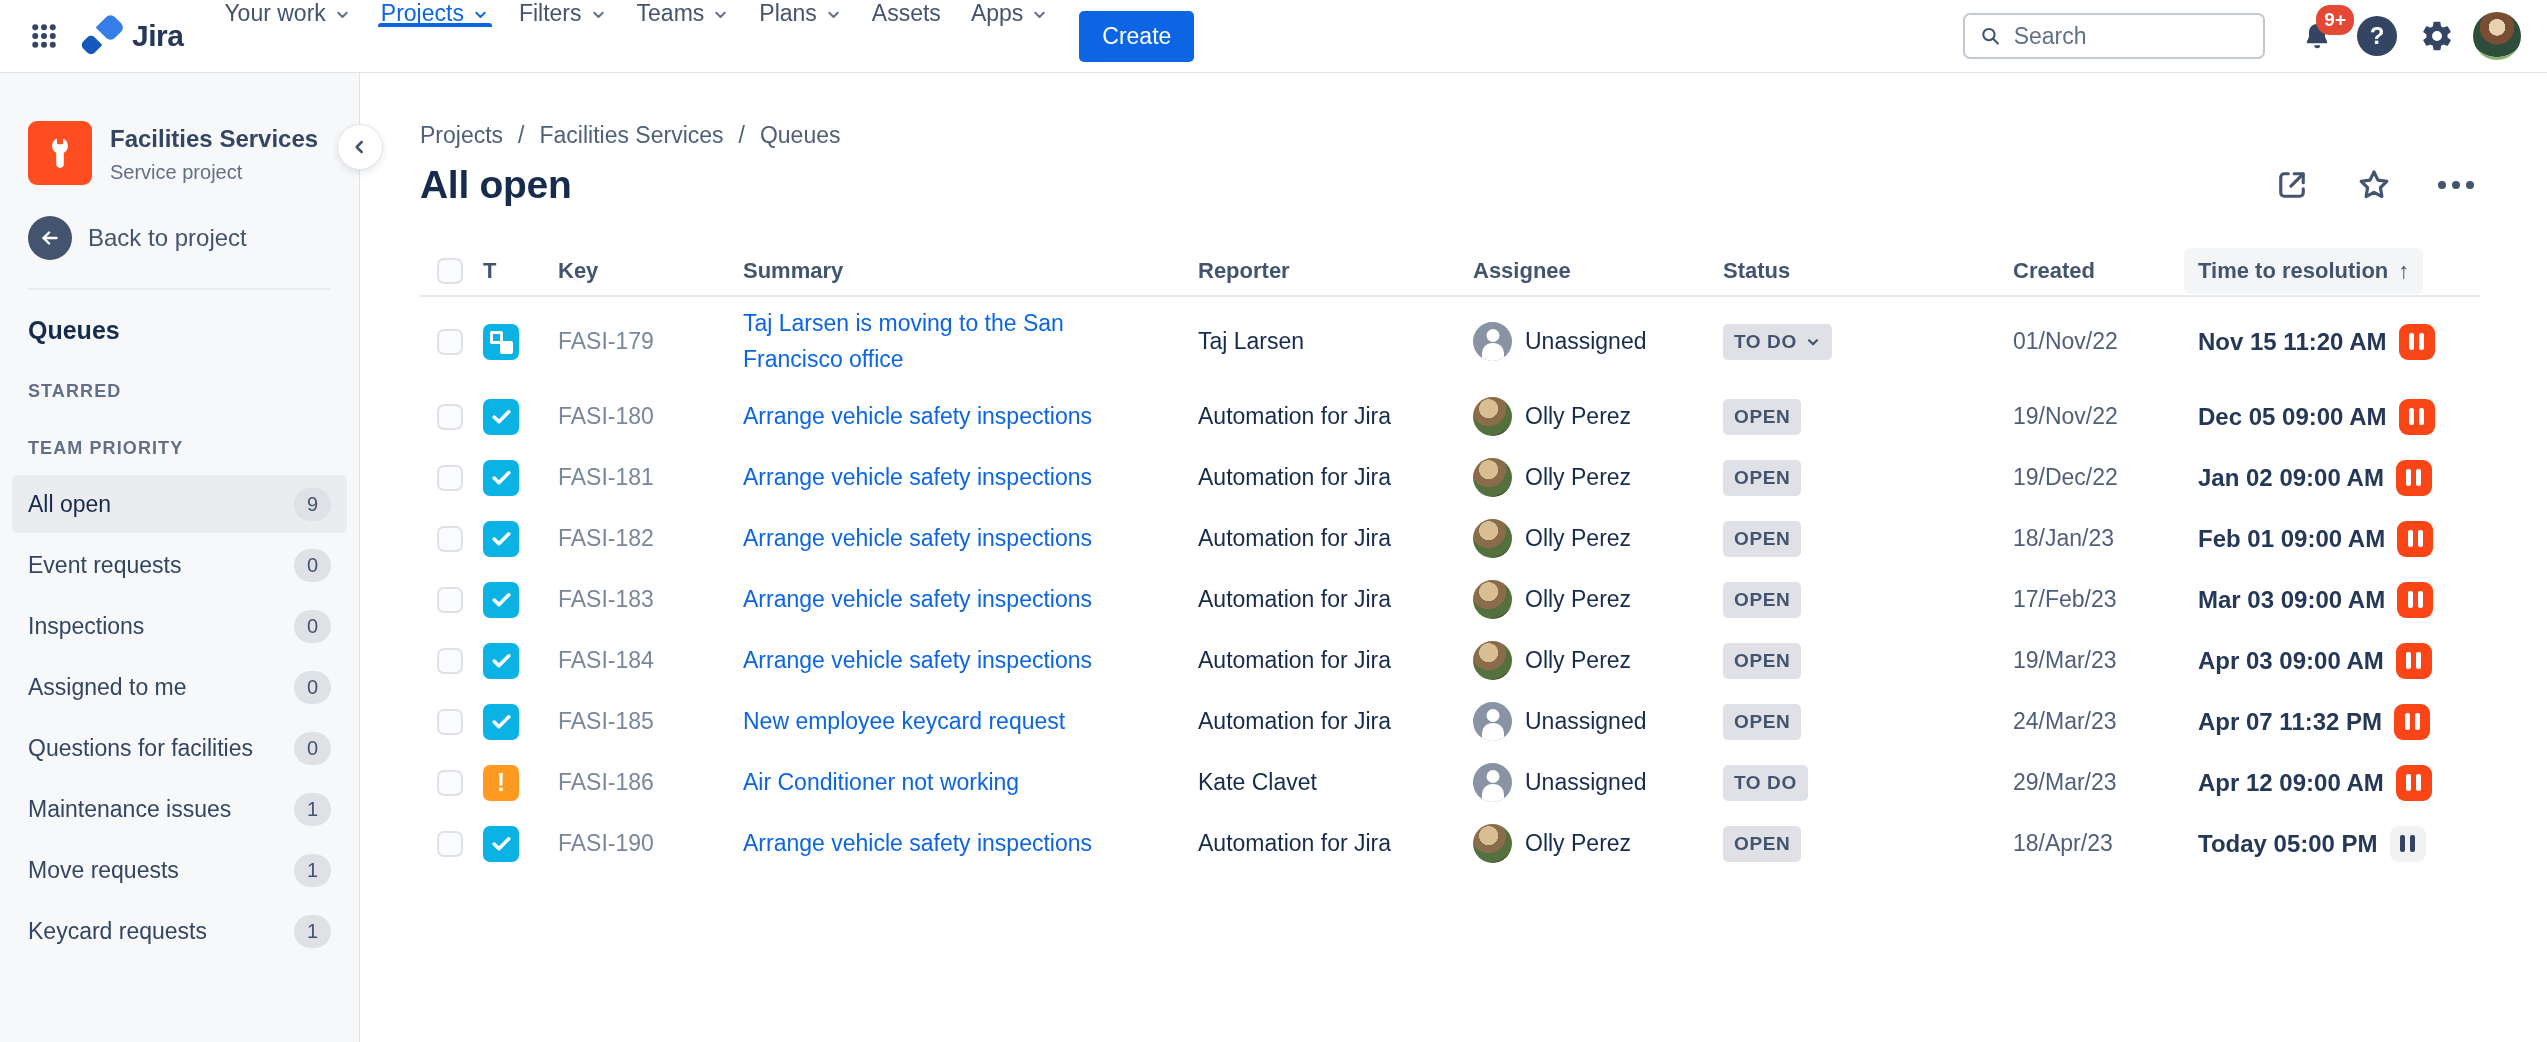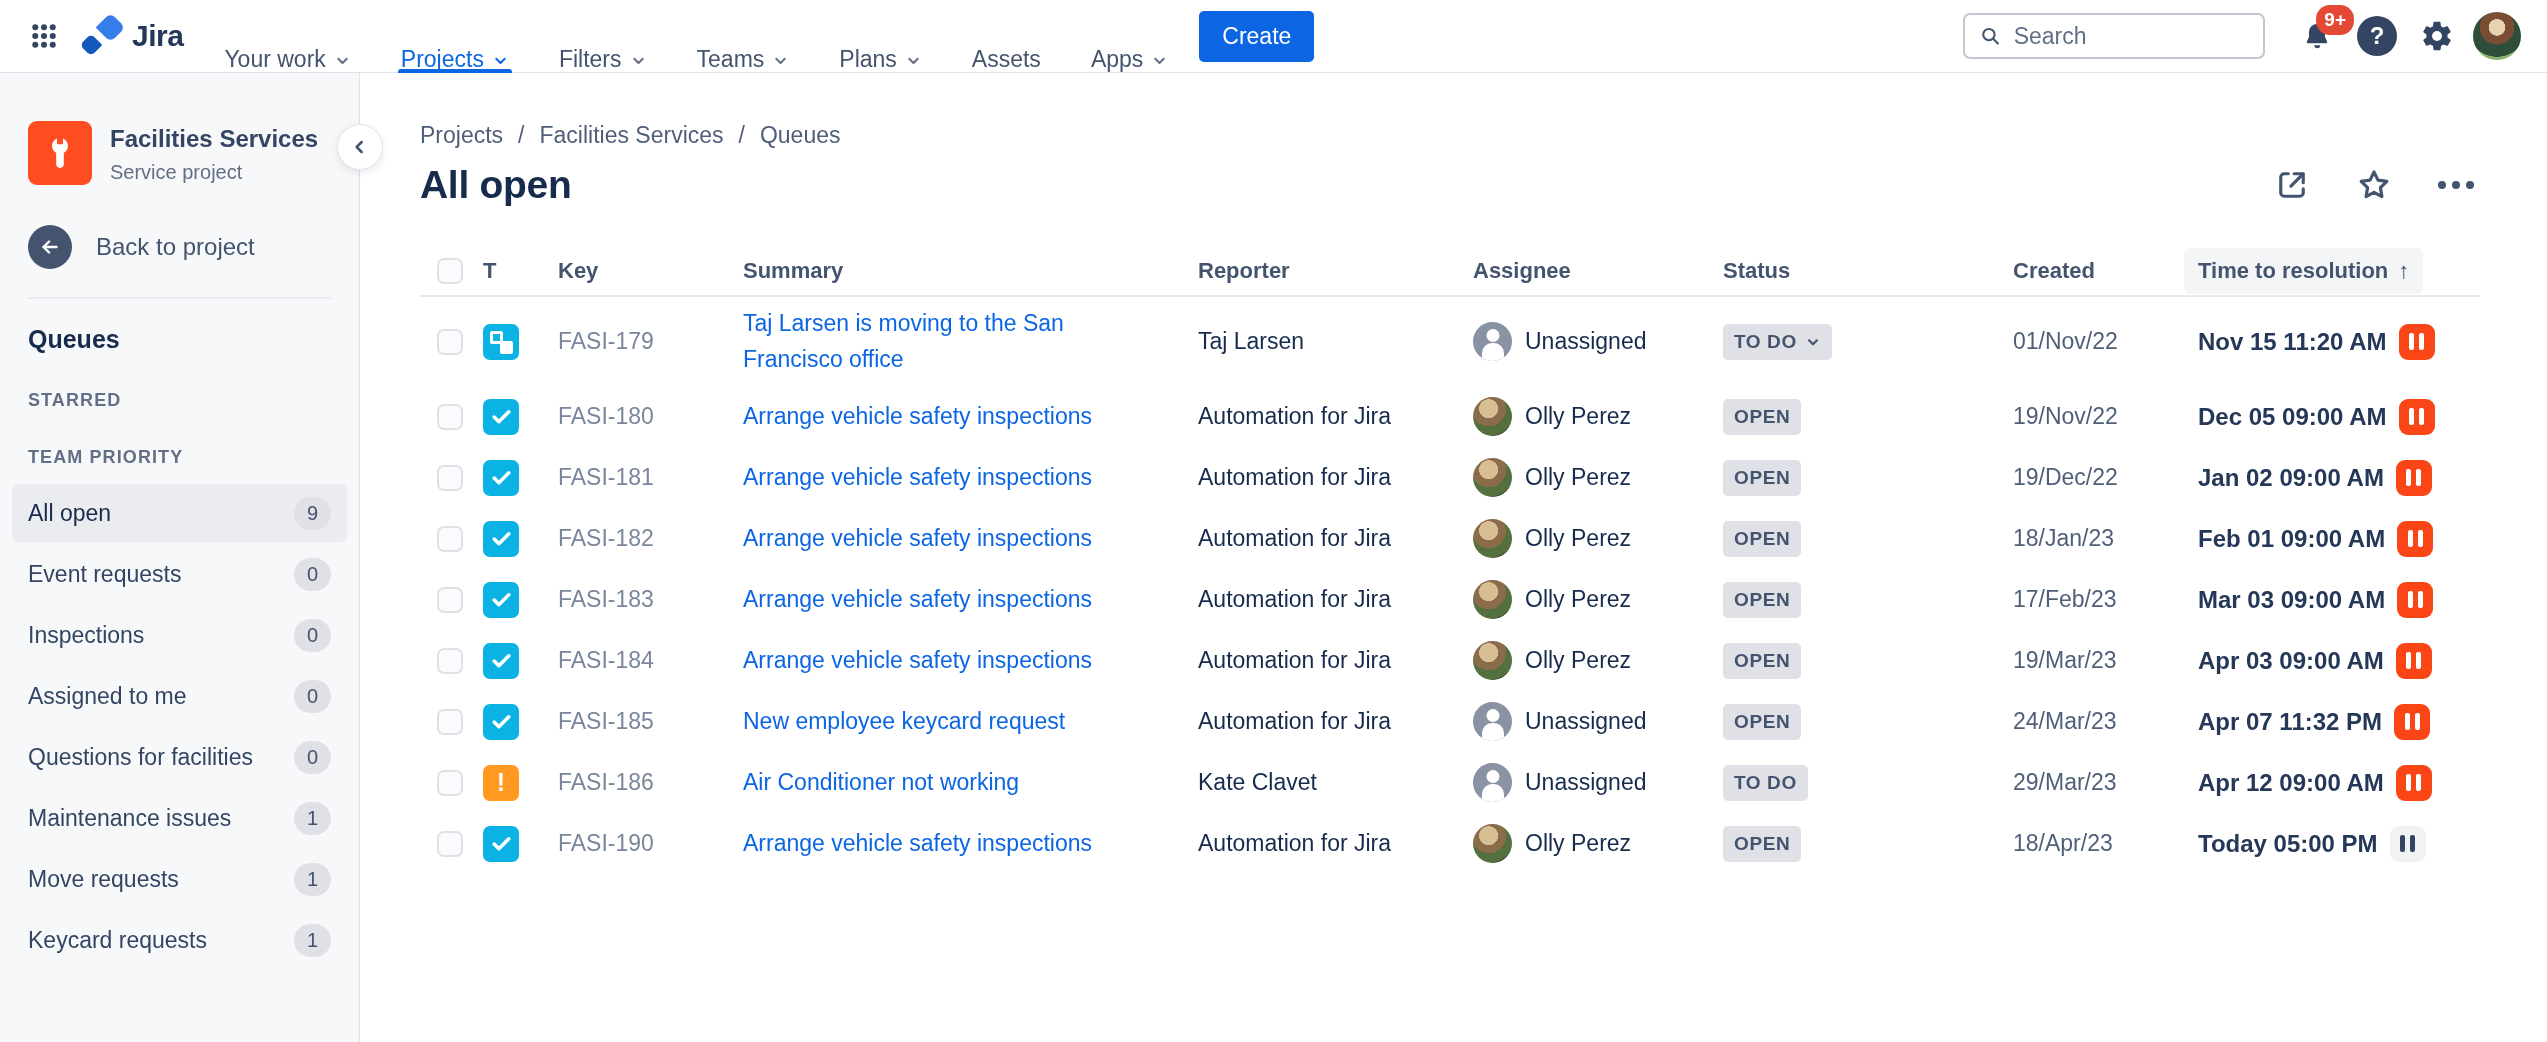--- a/index.html
+++ b/index.html
@@ -12,21 +12,21 @@
     padding:0 26px 0 20px; border-bottom:1px solid #E0E2E7; background:#fff; z-index:10; }
   .icon-btn { display:flex; align-items:center; justify-content:center;
     width:48px; height:48px; color:#344563; position:relative; }
   .logo { display:flex; align-items:center; gap:10px; margin:0 26px 0 14px; }
   .jira-mark { position:relative; width:40px; height:40px; }
   .jm-a { position:absolute; left:1px; bottom:3px; width:16px; height:16px;
     background:#1558BC; border-radius:5px 1px 5px 5px; transform:rotate(45deg); }
   .jm-b { position:absolute; right:1px; top:1px; width:21px; height:21px;
     background:#357DE8; border-radius:6px 6px 6px 1px; transform:rotate(45deg); }
   .logo-text { font-size:30px; font-weight:600; color:#253858; letter-spacing:-.5px; }
-  .nav-menu { display:flex; align-items:flex-end; height:73px;gap:20px; }
+  .nav-menu { display:flex; align-items:flex-start; height:73px; }
   .nav-item { position:relative; display:flex; align-items:center; gap:8px;
     padding:0 15px; font-size:23px; font-weight:500; color:#44546F; }
   .nav-item .chev { color:#626F86; margin-top:3px; }
   .nav-item.active { color:var(--accent); }
   .nav-item.active .chev { color:var(--accent); }
   .nav-item.active::after { content:""; position:absolute; left:12px; right:12px;
     bottom:0; height:4px; border-radius:3px 3px 0 0; background:var(--accent); }
   .create-btn { margin-left:16px; background:var(--accent); color:#fff;
     font-size:23px; font-weight:500; padding:12px 23px; border-radius:5px; }
   .nav-right { margin-left:auto; display:flex; align-items:center; gap:12px; }
@@ -44,21 +44,21 @@
 
   
   .sidebar { position:absolute; top:73px; left:0; bottom:0; width:360px;
     background:#F7F8F9; border-right:1px solid #E0E2E7; }
   .sb-inner { padding:0 28px; }
   .sb-project { display:flex; align-items:flex-start; gap:18px; margin-top:48px; }
   .proj-icon { flex:none; width:64px; height:64px; border-radius:9px;
     background:var(--project-icon); display:flex; align-items:center; justify-content:center; }
   .proj-name { font-size:24px; font-weight:700; color:#344563; padding-top:4px; }
   .proj-type { font-size:20px; color:#626F86; margin-top:8px; }
-  .sb-back { display:flex; align-items:center; gap:24px; margin-top:40px; }
+  .sb-back { display:flex; align-items:center; gap:16px; margin-top:31px; }
   .back-circle { flex:none; width:44px; height:44px; border-radius:50%; background:#44546F;
     display:flex; align-items:center; justify-content:center; color:#fff; }
   .sb-back-label { font-size:24px; font-weight:500; color:#44546F; }
   .sb-divider { height:2px; background:#E9EBEF; margin:28px 0 0; }
   .sb-queues-title { margin-top:26px; font-size:25px; font-weight:700; color:#172B4D; }
   .sb-subhead { margin-top:36px; font-size:18px; font-weight:700; color:#626F86; letter-spacing:1.1px; }
   .sb-help { margin-top:12px; font-size:20px; line-height:1.4; color:#505F79; width:310px; }
   .sb-list { margin:16px 12px 0; display:flex; flex-direction:column; gap:3px; }
   .q-item { display:flex; align-items:center; justify-content:space-between;
     height:58px; padding:0 16px; border-radius:6px; cursor:pointer; }

